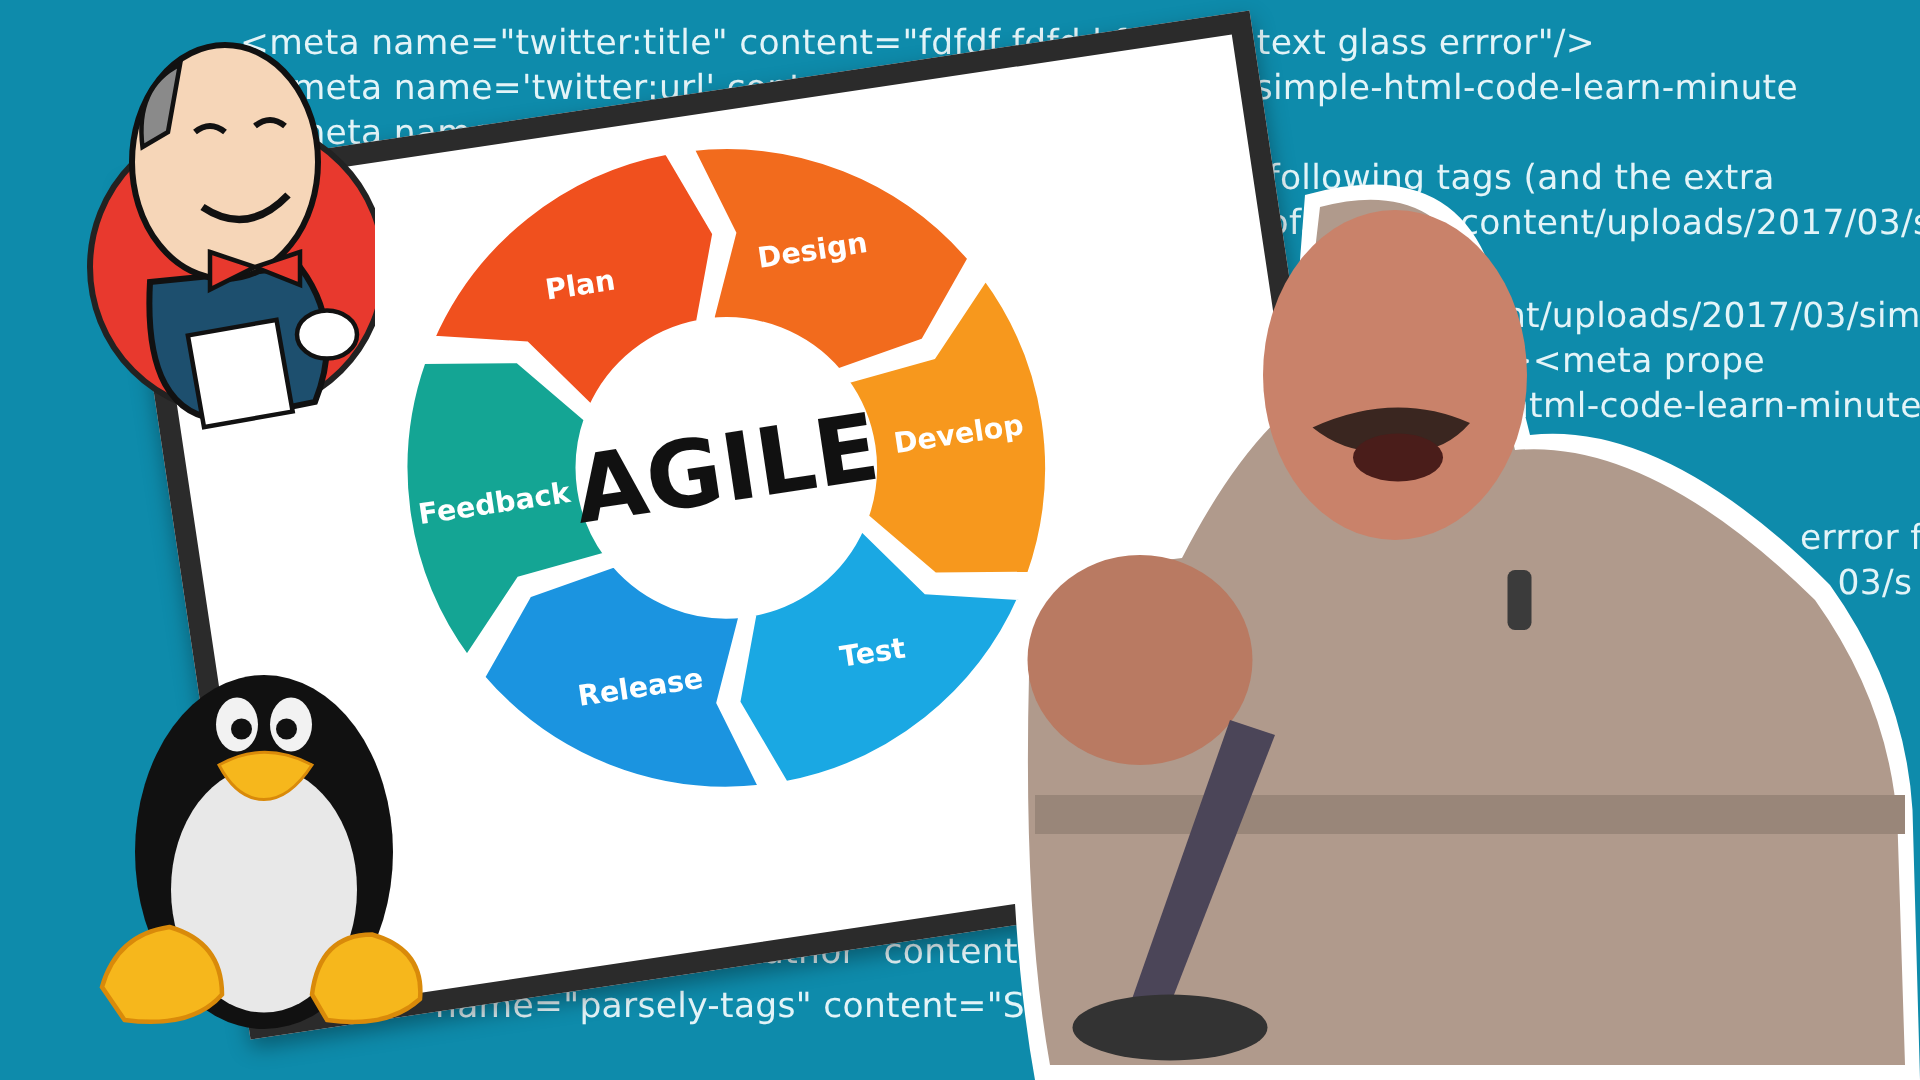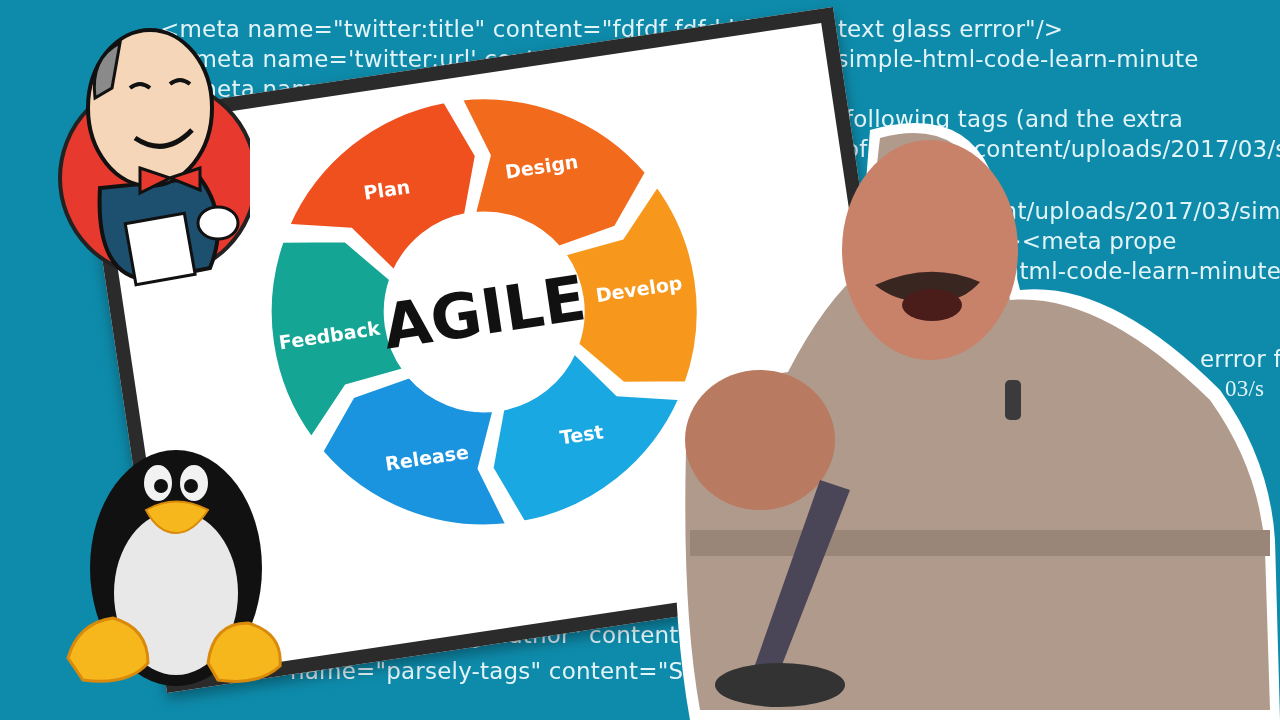--- a/index.html
+++ b/index.html
@@ -31,21 +31,21 @@
     <div class="code-line" style="left: 160px; top: 16px;">&lt;meta name="twitter:title" content="fdfdf fdfd l fdfd context glass errror"/&gt;</div>
     <div class="code-line" style="left: 175px; top: 46px;">&lt;meta name='twitter:url' content='https://dev.com/tag/simple-html-code-learn-minute</div>
     <div class="code-line" style="left: 175px; top: 76px;">&lt;meta name='twitter:site</div>
     <div class="code-line" style="left: 175px; top: 106px;">&lt;meta name</div>
     <div class="code-line" style="left: 845px; top: 106px;">following tags (and the extra</div>
     <div class="code-line" style="left: 845px; top: 136px;">of.com/wp-content/uploads/2017/03/s</div>
     <div class="code-line" style="left: 850px; top: 198px;">om/wp-content/uploads/2017/03/simp</div>
     <div class="code-line" style="left: 850px; top: 228px;">book.com/f' /&gt;&lt;meta prope</div>
     <div class="code-line" style="left: 850px; top: 258px;">n/tag/simple-html-code-learn-minute</div>
     <div class="code-line" style="left: 1200px; top: 346px;">errror f</div>
-    <div class="code-line" style="left: 1225px; top: 376px; font-family: Liberation Serif, serif;">03/s</div>
+    <div class="code-line" style="left: 1225px; top: 376px;">03/s</div>
     <div class="code-line" style="left: 830px; top: 550px;">T18:</div>
     <div class="code-line" style="left: 500px; top: 586px;">content="Programming" /&gt;</div>
     <div class="code-line" style="left: 400px; top: 622px;">parsely-author" content="Dann Albright" /&gt;</div>
     <div class="code-line" style="left: 290px; top: 658px;">name="parsely-tags" content="Story Id WordPress"</div>
     <div class="code-line" style="left: 1195px; top: 658px;">press"</div>
   </div>
 
 <div class="card-wrap">
   <div class="card"></div>
   <svg class="agile-svg" viewBox="-230 -230 460 460">

